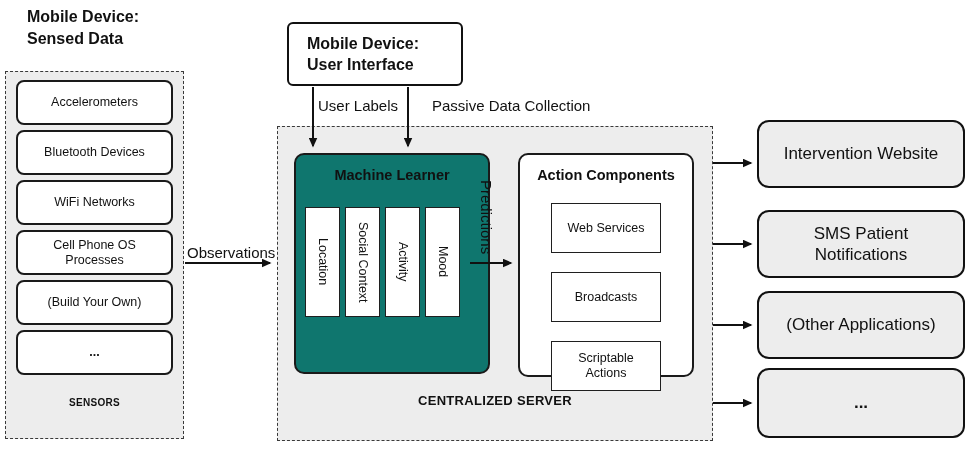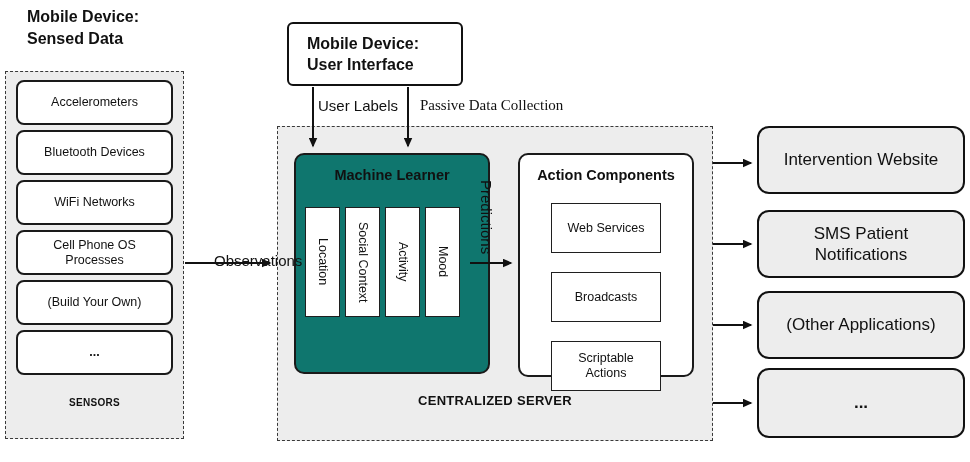--- a/index.html
+++ b/index.html
@@ -207,28 +207,28 @@
       <div class="ac-stack">
         <div class="ac-node">Web Services</div>
         <div class="ac-node">Broadcasts</div>
         <div class="ac-node">Scriptable Actions</div>
       </div>
     </div>
 
     <div class="panel-footer">CENTRALIZED SERVER</div>
   </div>
 
-  <div class="output-box" style="top:126px;">Intervention Website</div>
+  <div class="output-box" style="top:120px;">Intervention Website</div>
   <div class="output-box" style="top:210px;">SMS Patient Notifications</div>
   <div class="output-box" style="top:291px;">(Other Applications)</div>
   <div class="output-box" style="top:368px; height:70px; font-weight:bold;">...</div>
 
   <div class="edge-label" style="left:318px; top:97px;">User Labels</div>
-  <div class="edge-label" style="left:420px; top:97px;font-family:Liberation Serif, serif;">Passive Data Collection</div>
-  <div class="edge-label" style="left:187px; top:252px;margin-left:27px;">Observations</div>
+  <div class="edge-label" style="left:432px; top:97px;">Passive Data Collection</div>
+  <div class="edge-label" style="left:187px; top:244px;">Observations</div>
   <div class="edge-label vertical" style="left:478px; top:180px;">Predictions</div>
 
   <svg class="arrow-layer" viewBox="0 0 970 462" xmlns="http://www.w3.org/2000/svg">
     <defs>
       <marker id="ah" markerWidth="10" markerHeight="9" refX="8.5" refY="4.5" orient="auto" markerUnits="userSpaceOnUse">
         <path d="M0,0 L10,4.5 L0,9 Z" fill="#111"></path>
       </marker>
     </defs>
 
     <line x1="185" y1="263" x2="270" y2="263" stroke="#111" stroke-width="2" marker-end="url(#ah)"></line>

